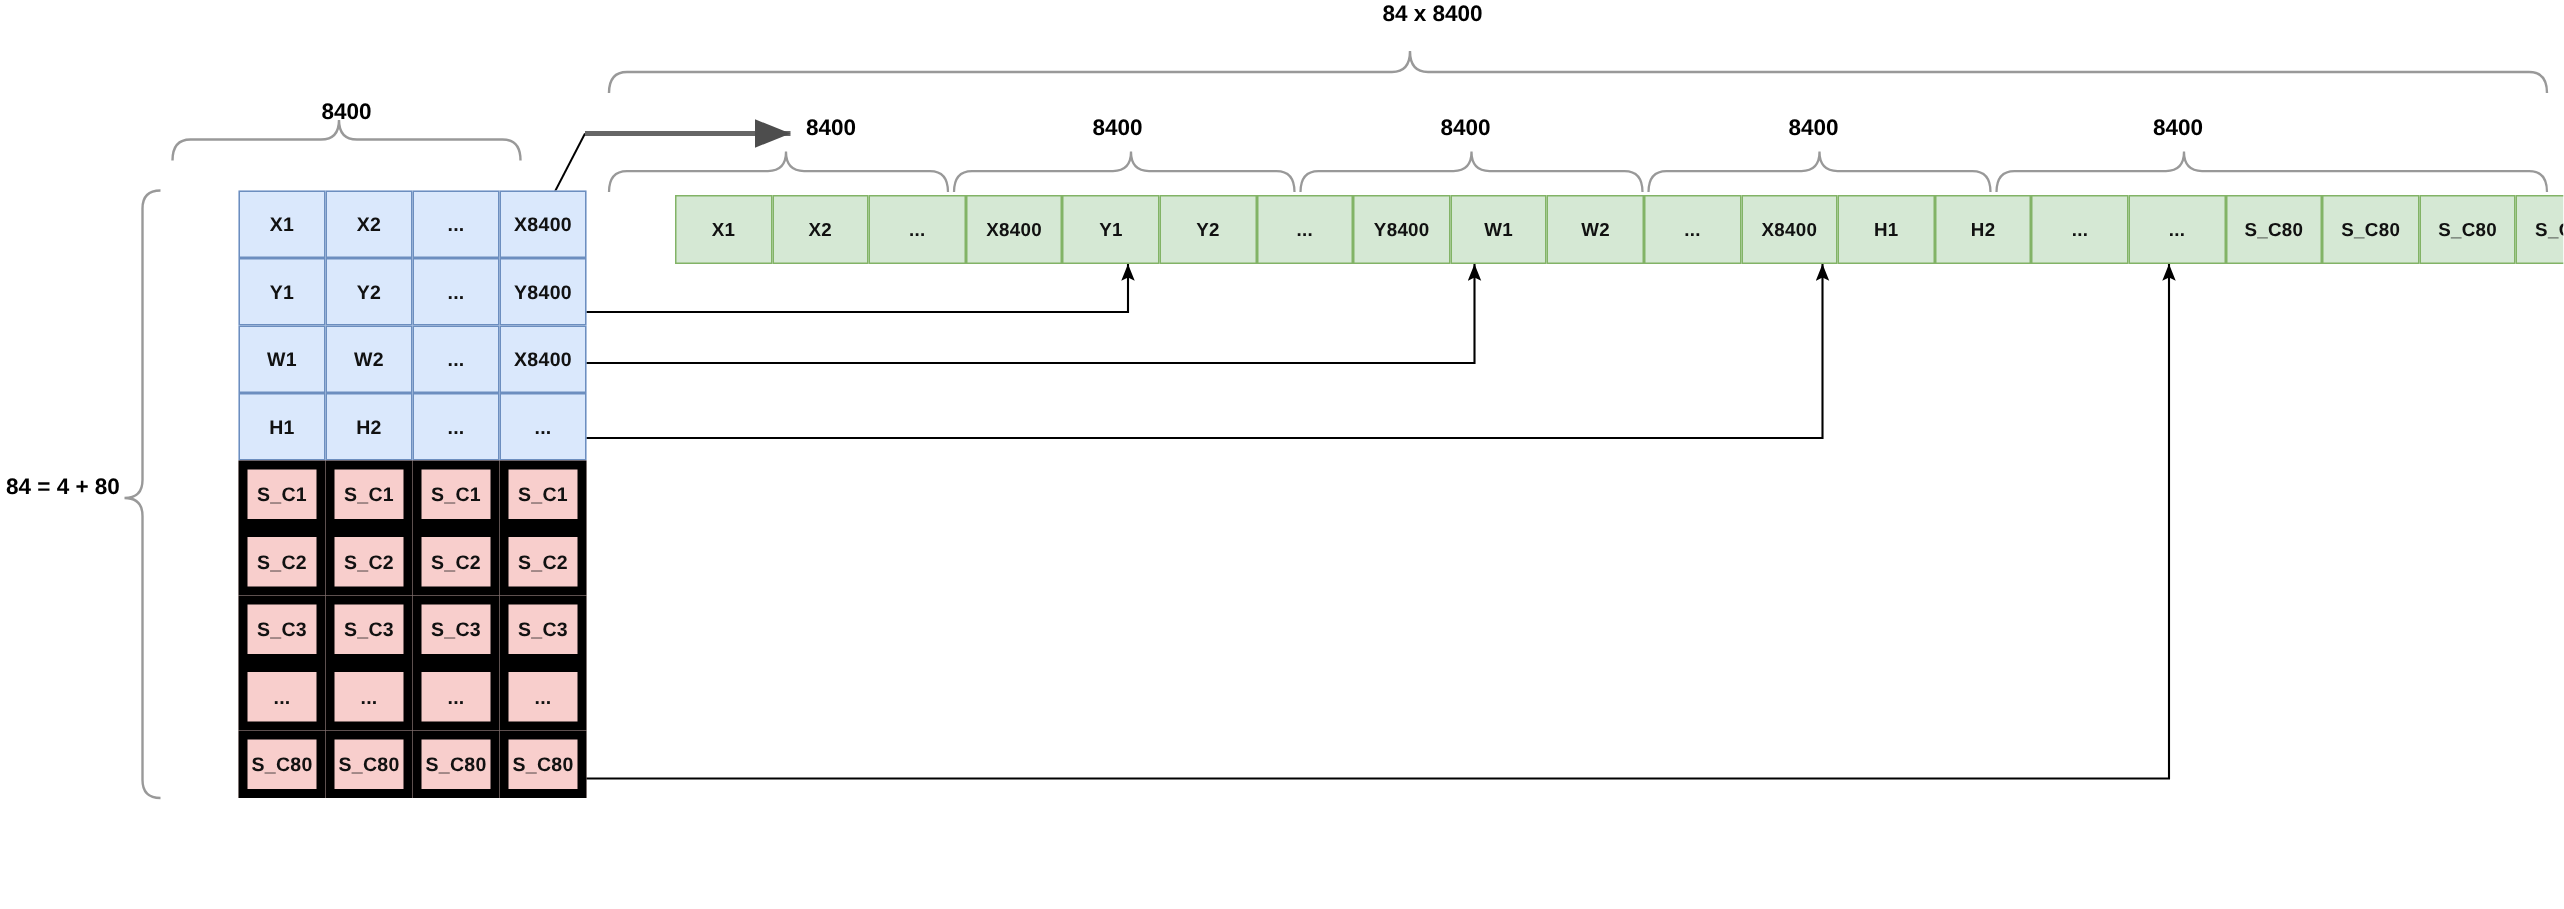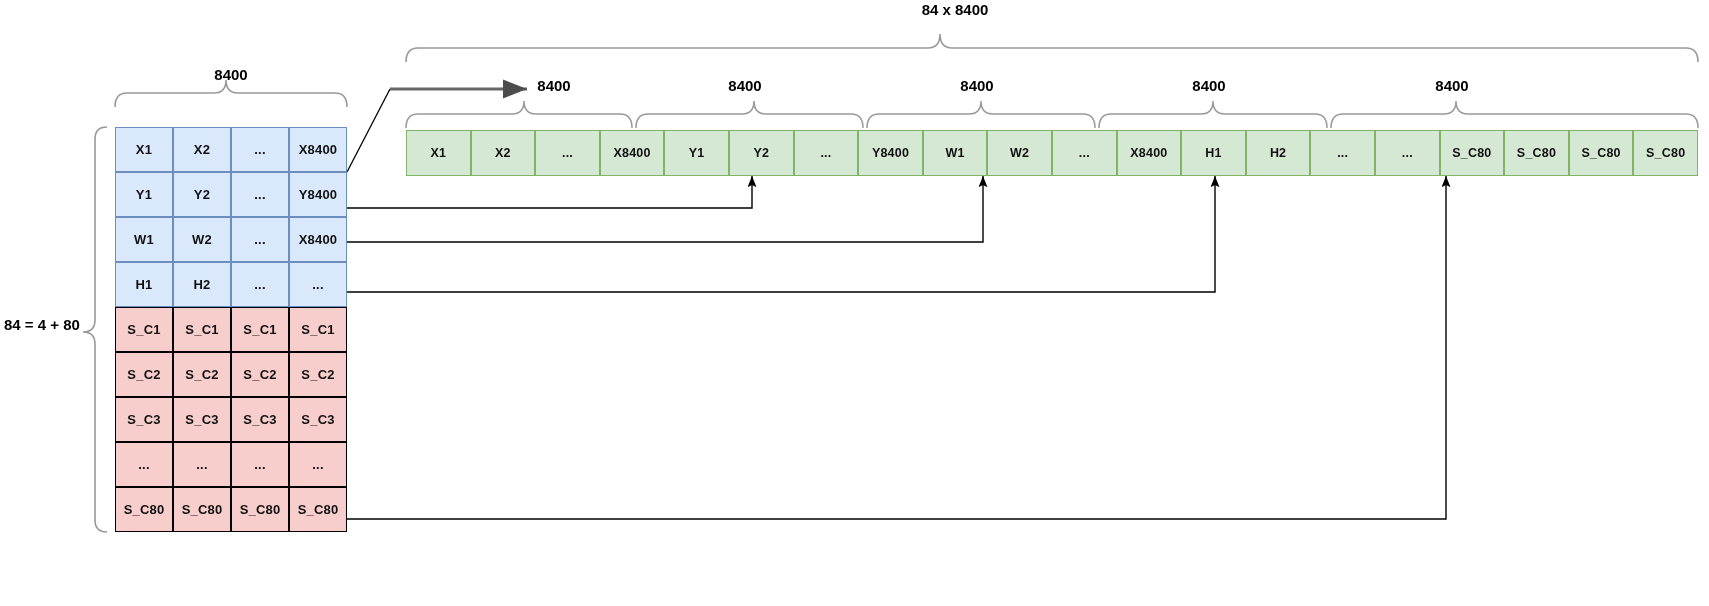--- a/index.html
+++ b/index.html
@@ -27,28 +27,29 @@
   .cell {
     position: absolute;
     box-sizing: border-box;
     display: flex;
     align-items: center;
     justify-content: center;
     font-size: 13px;
     font-weight: bold;
     color: #111111;
     letter-spacing: .2px;
+    margin-left: 44px;
   }
   .cell.blue {
     background: #dae8fc;
     border: 1px solid #6c8ebf;
   }
   .cell.red {
     background: #f8cecc;
-    border: 1px solid #000000;
+    border: 6px solid #000000;
   }
   .cell.green {
     background: #d5e8d4;
     border: 1px solid #82b366;
   }
   .lbl {
     position: absolute;
     font-size: 15px;
     font-weight: bold;
     color: #000000;

